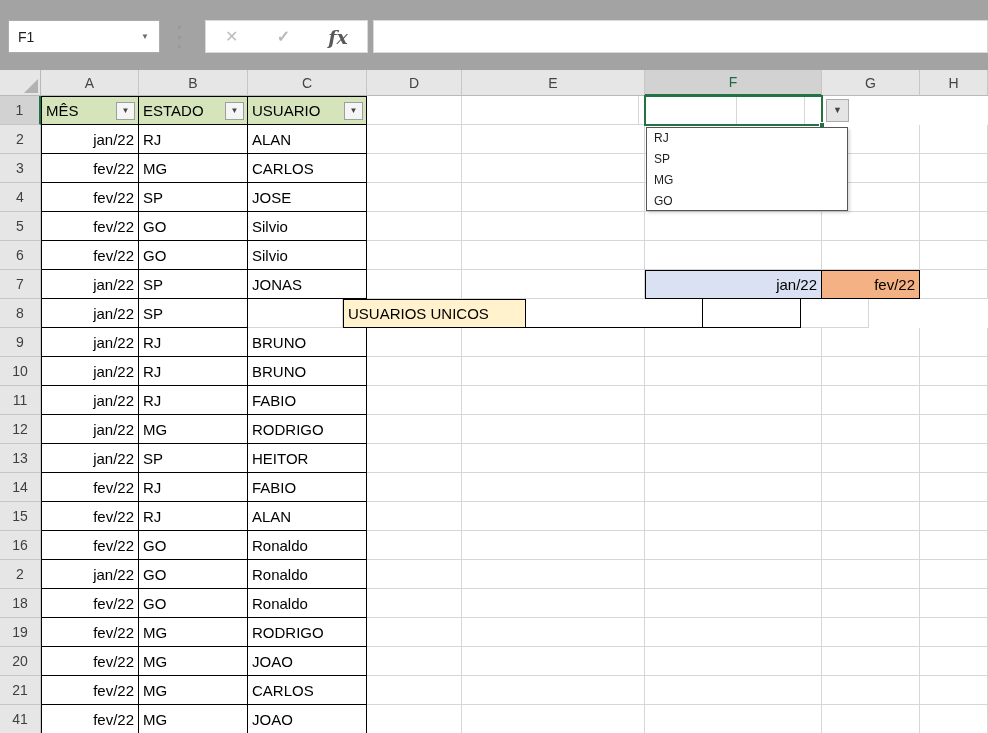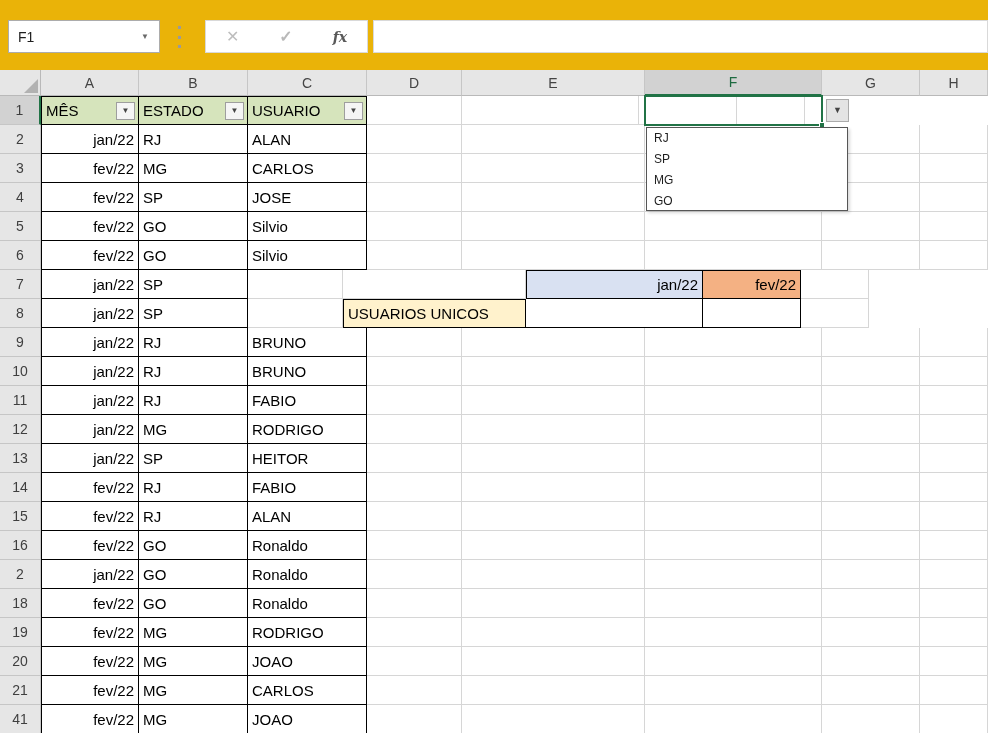--- a/index.html
+++ b/index.html
@@ -1,32 +1,32 @@
 <!DOCTYPE html>
 <html><head>
 <meta charset="utf-8">
 <style>
   * { margin:0; padding:0; box-sizing:border-box; }
   body { font-family:"Liberation Sans", sans-serif; background:#fff; }
   .stage { position:relative; width:988px; height:733px; overflow:hidden; background:#fff; }
 
   
-  .topbar { position:absolute; left:0; top:0; width:988px; height:70px; background:#eab308; }
+  .topbar { position:absolute; left:0; top:0; width:988px; height:70px; background:#a3a3a3; }
   .namebox { position:absolute; left:8px; top:20px; width:152px; height:33px; background:#fff;
              border:1px solid #ACACAC; display:flex; align-items:center; cursor:pointer; }
   .namebox .nb-val { padding-left:9px; font-size:14px; color:#1f1f1f; flex:1; }
   .namebox .nb-caret { font-size:8px; color:#6a6a6a; padding-right:10px; }
   .dots { position:absolute; left:175px; top:26px; width:8px; height:22px; display:flex; flex-direction:column;
           justify-content:space-between; align-items:center; }
   .dots span { width:3px; height:3px; background:#9a9a9a; }
   .fbtns { position:absolute; left:205px; top:20px; width:163px; height:33px; background:#fff;
            border:1px solid #D9D9D9; display:flex; align-items:center; justify-content:space-around; }
   .fx-cancel { color:#BDBDBD; font-size:16px; cursor:pointer; }
   .fx-enter  { color:#B9B9B9; font-size:16px; font-weight:bold; cursor:pointer; }
-  .fx-fx { font-family:"DejaVu Serif", serif; font-style:italic; font-weight:600; font-size:14px; color:#595959; cursor:pointer; }
+  .fx-fx { font-family:"DejaVu Serif", serif; font-style:italic; font-weight:600; font-size:19px; color:#595959; cursor:pointer; }
   .finput { position:absolute; left:373px; top:20px; width:615px; height:33px; background:#fff;
             border:1px solid #D9D9D9; font-size:14px; color:#000; padding:6px 8px; }
 
   
   .colheaders { position:absolute; left:0; top:70px; height:26px; display:flex; }
   .corner { width:41px; height:26px; background:#E6E6E6; border-right:1px solid #B9B9B9;
             border-bottom:1px solid #B9B9B9; position:relative; cursor:pointer; }
   .corner .tri { position:absolute; right:2px; bottom:2px; width:0; height:0;
                  border-left:14px solid transparent; border-bottom:14px solid #B2B2B2; }
   .colh { height:26px; background:#E6E6E6; border-right:1px solid #C6C6C6; border-bottom:1px solid #B9B9B9;
@@ -192,20 +192,21 @@
         <div class="cell bk" style="width: 119px;">Silvio</div>
         <div class="cell" style="width: 95px;"></div>
         <div class="cell" style="width: 183px;"></div>
         <div class="cell" style="width: 177px;"></div>
         <div class="cell" style="width: 98px;"></div>
         <div class="cell" style="width: 68px;"></div>
       </div>
       <div class="row">
         <div class="cell bk bl al-r" style="width: 98px;">jan/22</div>
         <div class="cell bk" style="width: 109px;">SP</div>
+        <div class="cell bk" style="width: 119px;">JONAS</div>
         <div class="cell" style="width: 95px;"></div>
         <div class="cell" style="width: 183px;"></div>
         <div class="cell fill-blue bk bt bl al-r" style="width: 177px;">jan/22</div>
         <div class="cell fill-orange bk bt al-r" style="width: 98px;">fev/22</div>
         <div class="cell" style="width: 68px;"></div>
       </div>
       <div class="row">
         <div class="cell bk bl al-r" style="width: 98px;">jan/22</div>
         <div class="cell bk" style="width: 109px;">SP</div>
         <div class="cell" style="width: 95px;"></div>

